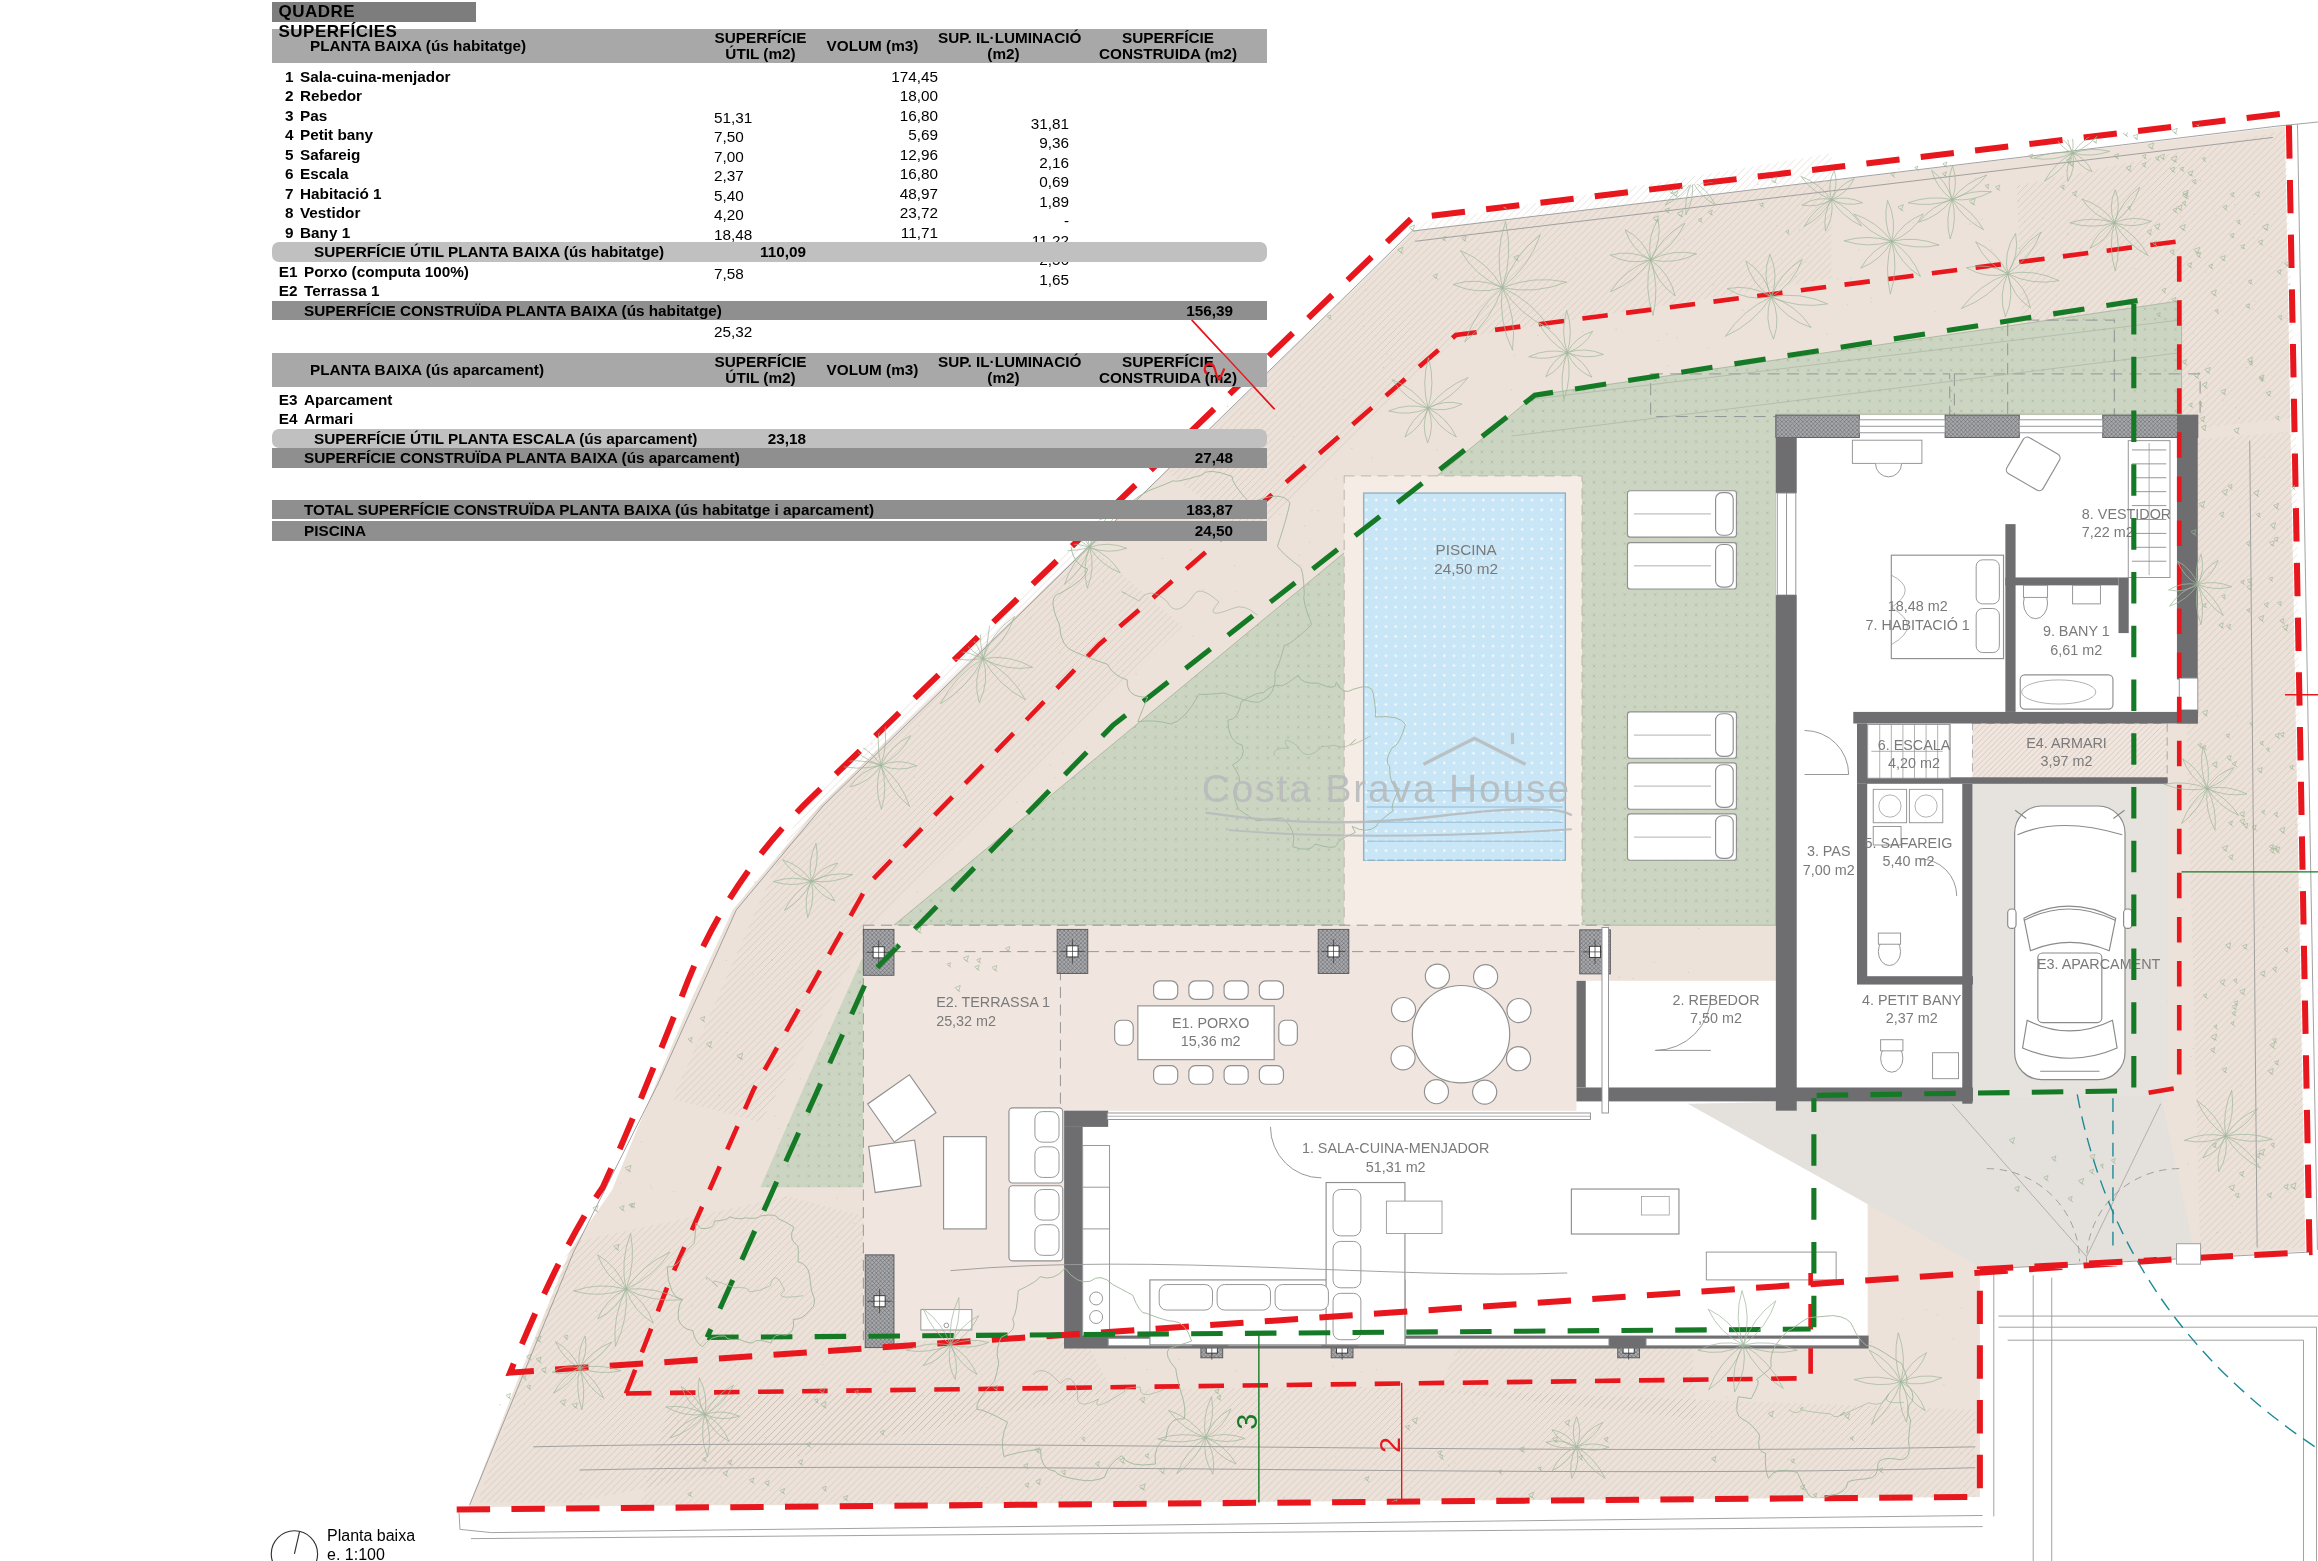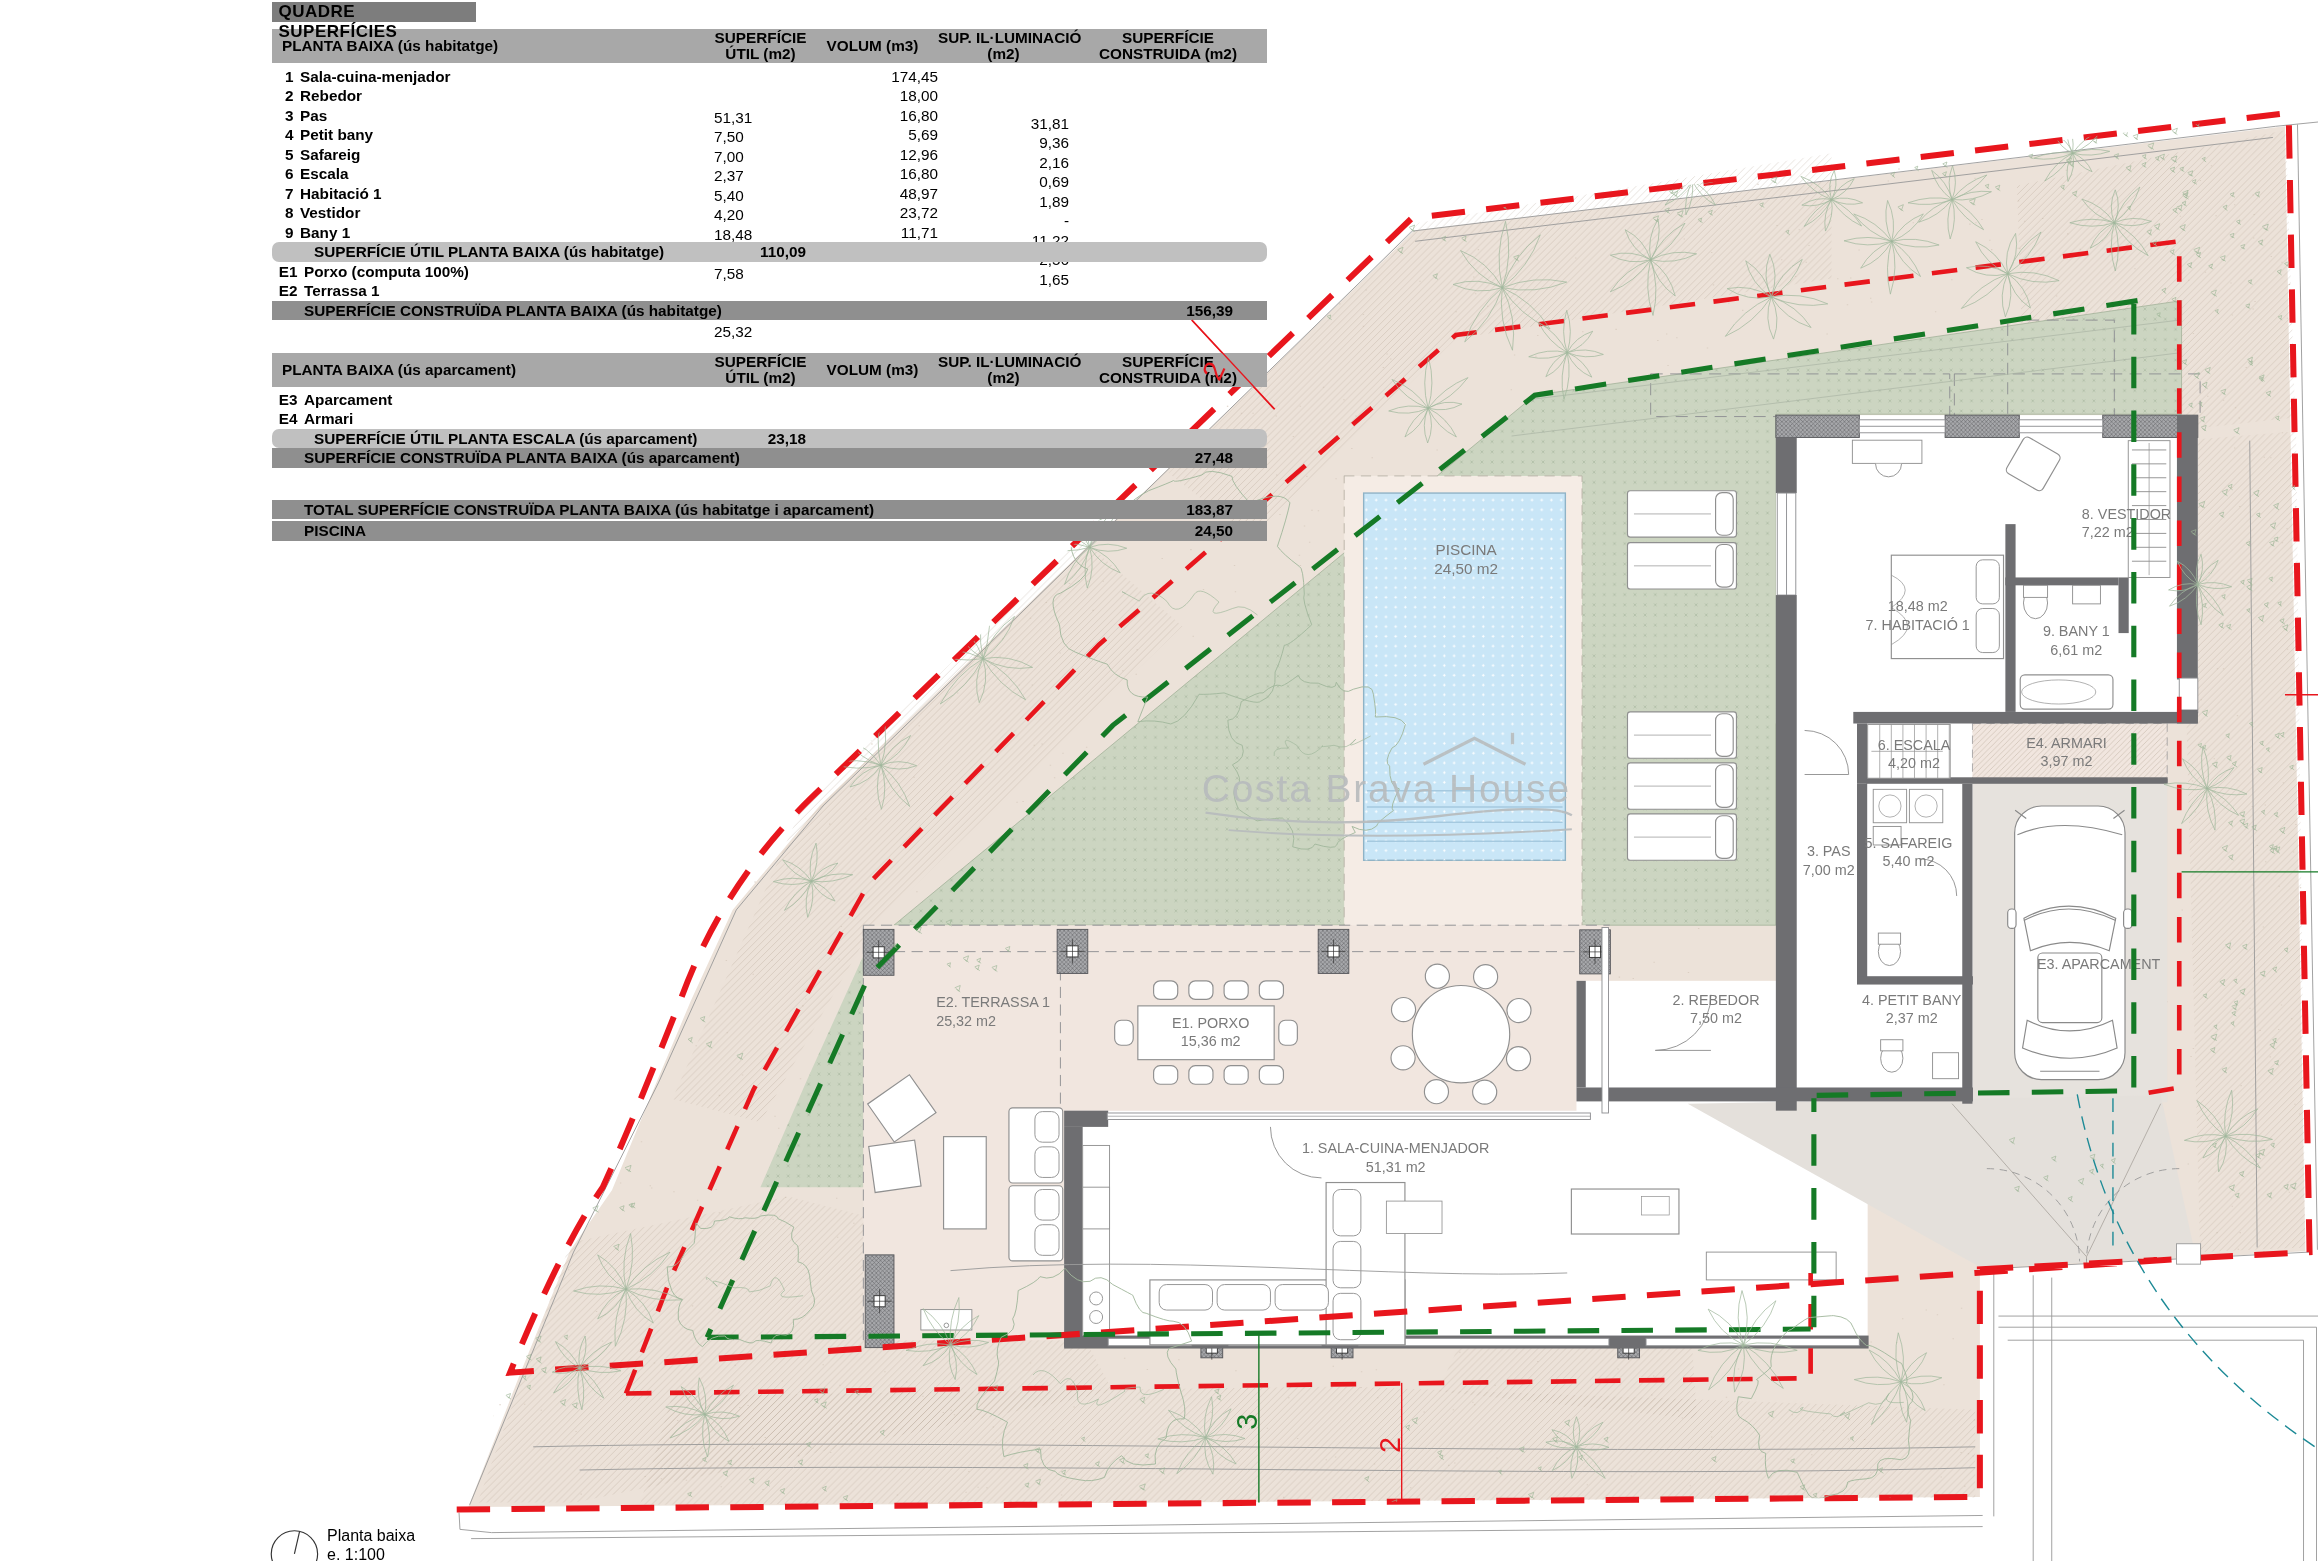--- a/index.html
+++ b/index.html
@@ -12,21 +12,21 @@
 .bl{background:#c0c0c0;border-radius:7px;}
 .bd{background:#8f8f8f;}
 .c1{width:442px;}
 .b1{flex:1;white-space:nowrap;}
 .c2{width:93px;margin-top:41px;}
 .c3{width:131px;text-align:right;}
 .c4{width:131px;text-align:right;margin-top:47px;}
 .c5{width:198px;text-align:right;padding-right:34px;box-sizing:border-box;}
 .nm{font-weight:bold;}
 .num{width:28px;text-align:right;font-weight:bold;padding-right:6.5px;box-sizing:border-box;}
-.h1{width:442px;padding-left:10px;box-sizing:border-box;}
+.h1{width:442px;padding-left:38px;box-sizing:border-box;}
 .h2{width:93px;text-align:center;line-height:16.7px;}
 .h3{width:131px;text-align:center;}
 .h4{width:131px;text-align:center;line-height:16.7px;white-space:nowrap;}
 .h5{width:198px;text-align:center;line-height:16.7px;}
 </style></head><body>
 <svg id="plan" width="2776" height="1562" viewBox="0 0 5987 3368">
 <defs>
 <pattern id="lawnx" width="22" height="22" patternUnits="userSpaceOnUse">
  <path d="M3,3 L9,9 M9,3 L3,9" stroke="#a9b9a0" stroke-width="1.4" fill="none"></path>
 </pattern>

